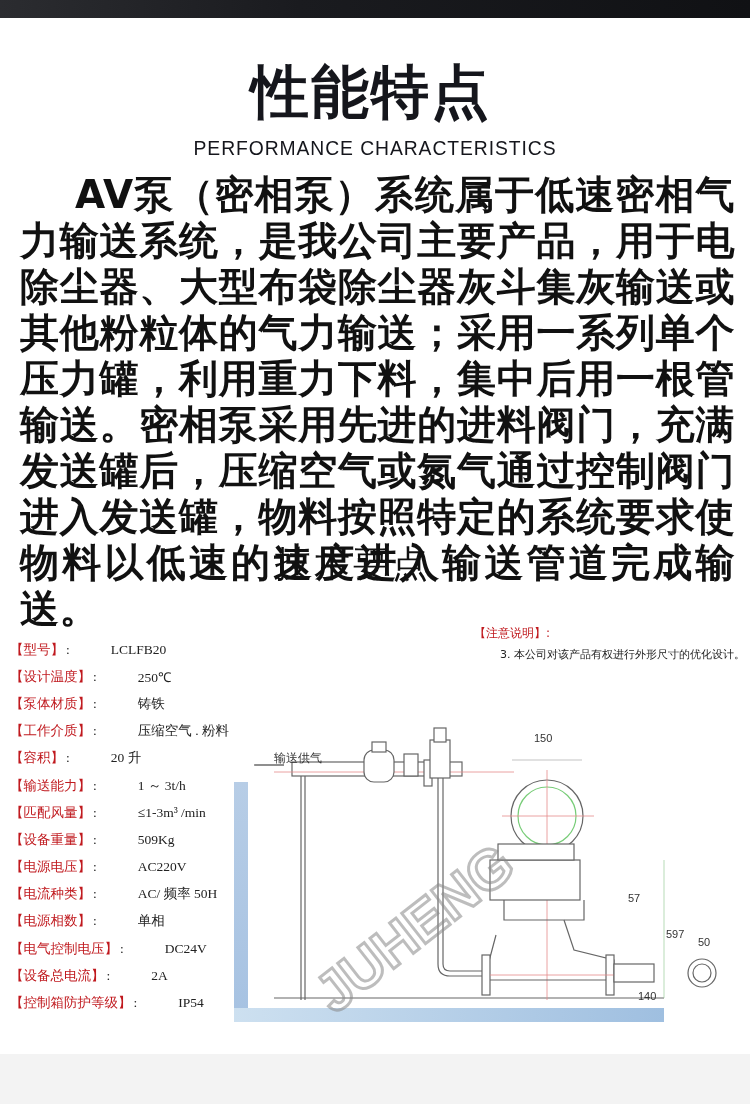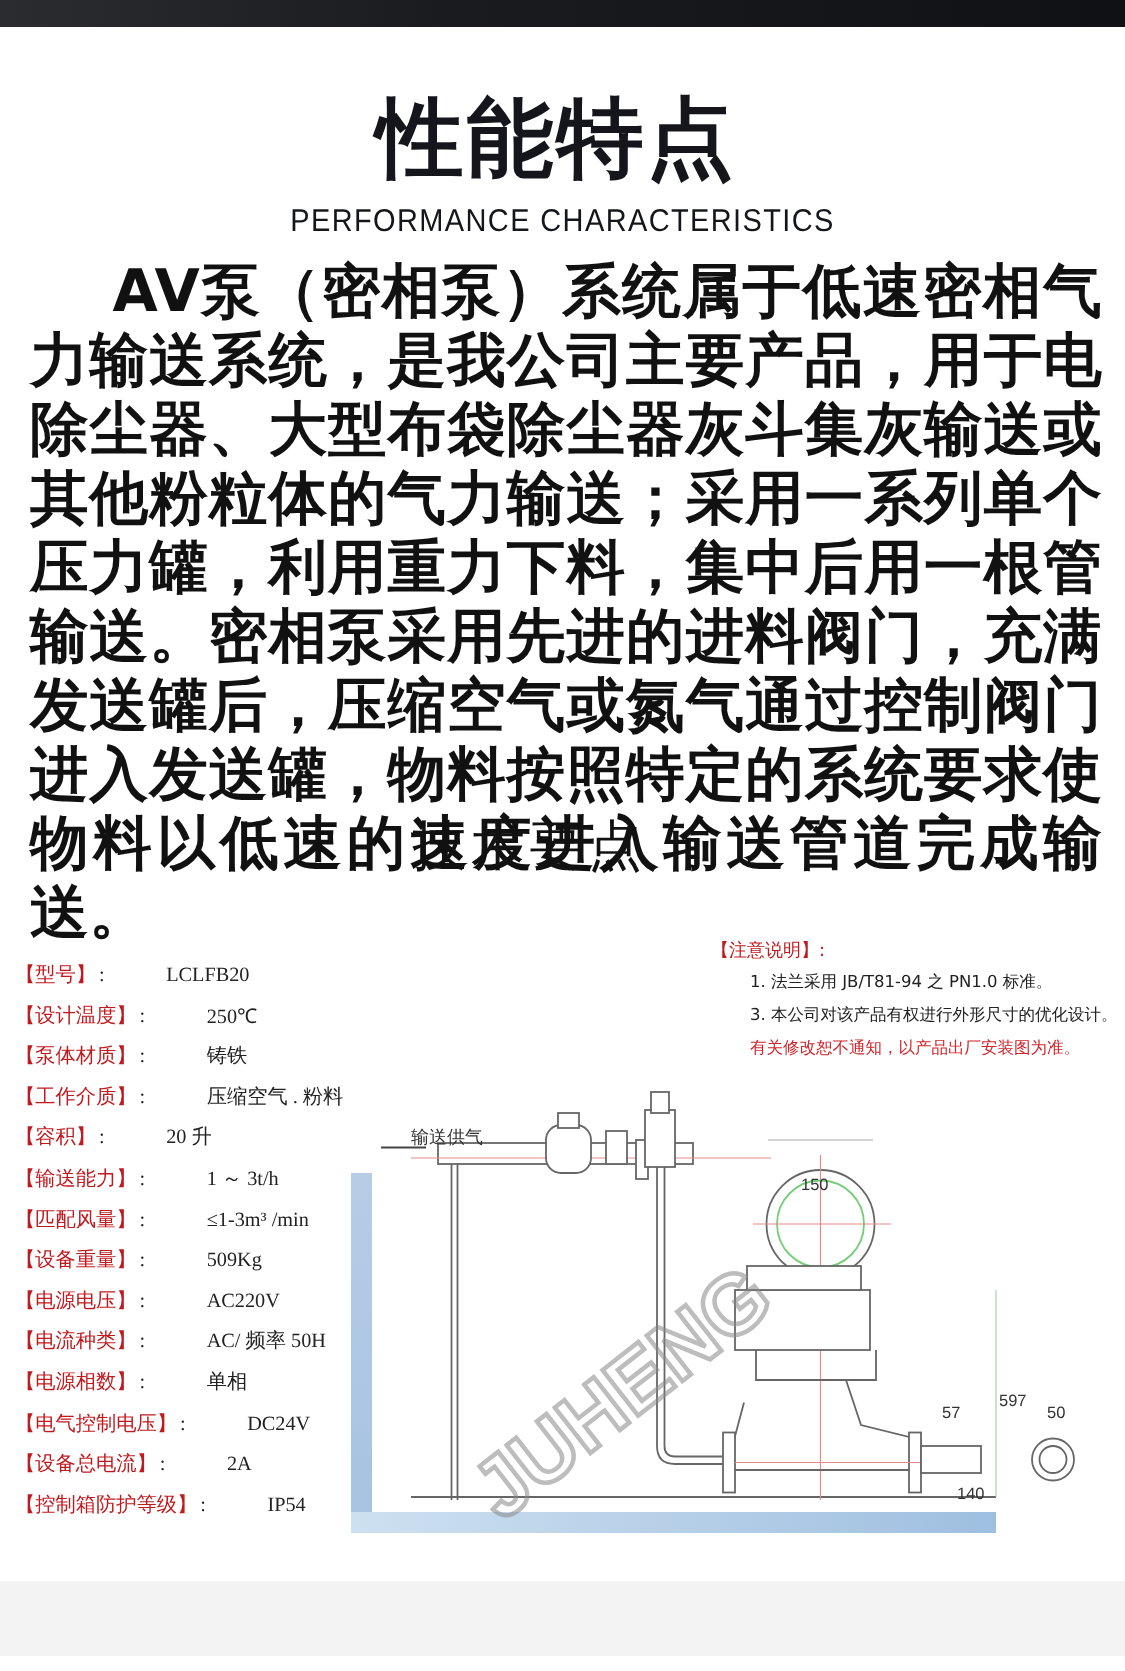--- a/index.html
+++ b/index.html
@@ -120,23 +120,21 @@
     </div>
   <div class="spec-row">
       <span class="spec-label">【控制箱防护等级】</span>
       <span class="spec-sep">:</span>
       <span class="spec-value">IP54</span>
     </div>
 </div>
 
 <div class="notes">
   <div class="notes-title">【注意说明】:</div>
-  <div class="note">1. 法兰采用 JB/T81-94 之 PN1.0 标准。</div>
   <div class="note">3. 本公司对该产品有权进行外形尺寸的优化设计。</div>
-  <div class="note-red">有关修改恕不通知，以产品出厂安装图为准。</div>
 </div>
 
 <div class="diagram">
   <div class="frame-left"></div>
   <div class="frame-bottom"></div>
   <svg width="516" height="302" viewBox="0 0 516 302" style="position:absolute;left:0;top:0">
     <g fill="none" stroke="#666" stroke-width="1.2">
 
       <line x1="20" y1="45" x2="50" y2="45" stroke="#444"></line>
       <rect x="58" y="42" width="170" height="14" fill="#fff"></rect>
@@ -179,19 +177,19 @@
       <circle cx="468" cy="253" r="9"></circle>
     </g>
 
     <g opacity="0.55" fill="#777">
       <text x="40" y="240" font-family="Liberation Sans, sans-serif" font-size="56" font-weight="bold" transform="rotate(-38 150 180)" fill="none" stroke="#888" stroke-width="3">JUHENG</text>
     </g>
   </svg>
 </div>
 
 <div class="supply-label">输送供气</div>
-<div class="dim" style="left:534px;top:784px;">150</div>
+<div class="dim" style="left:534px;top:732px;">150</div>
 <div class="dim" style="left:666px;top:928px;">597</div>
-<div class="dim" style="left:628px;top:936px;text-align:right;">57</div>
+<div class="dim" style="left:628px;top:892px;text-align:right;">57</div>
 <div class="dim" style="left:638px;top:990px;">140</div>
 <div class="dim" style="left:698px;top:936px;">50</div>
 
 <div class="grey-band"></div>
 
 </body></html>

